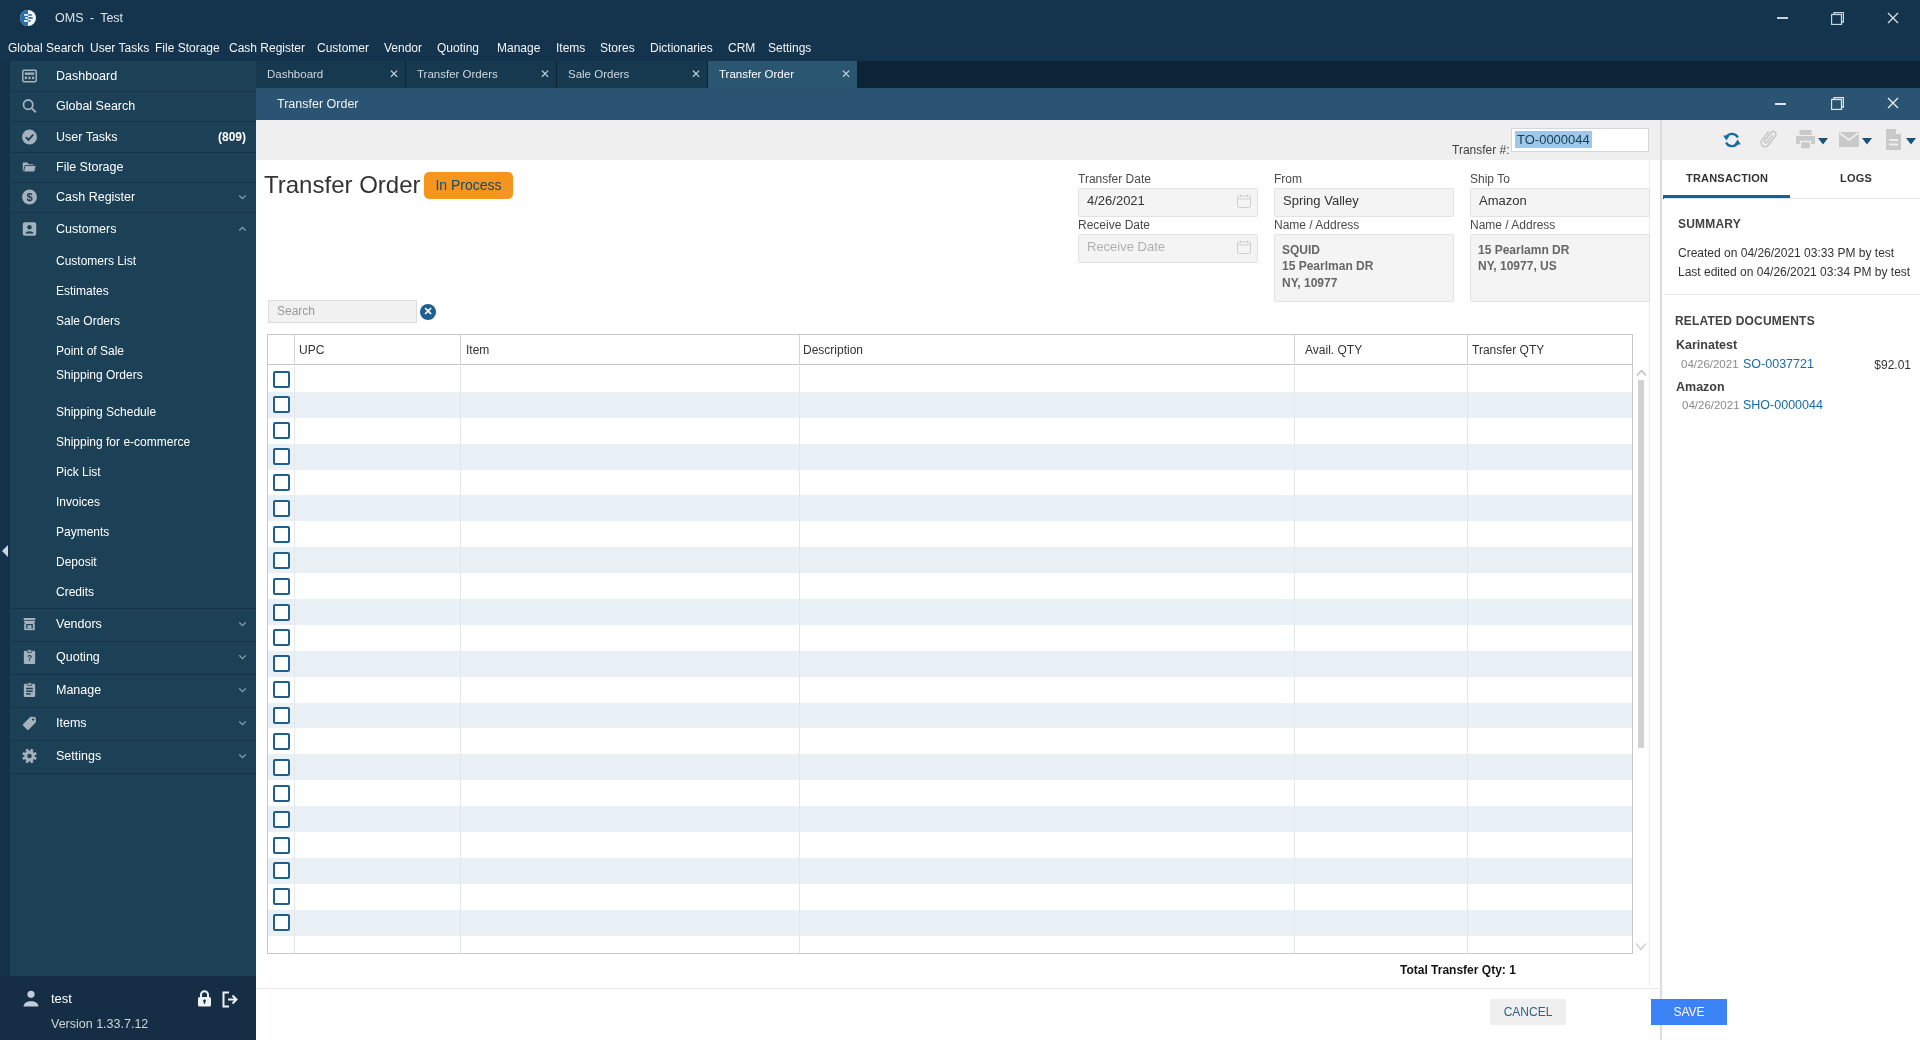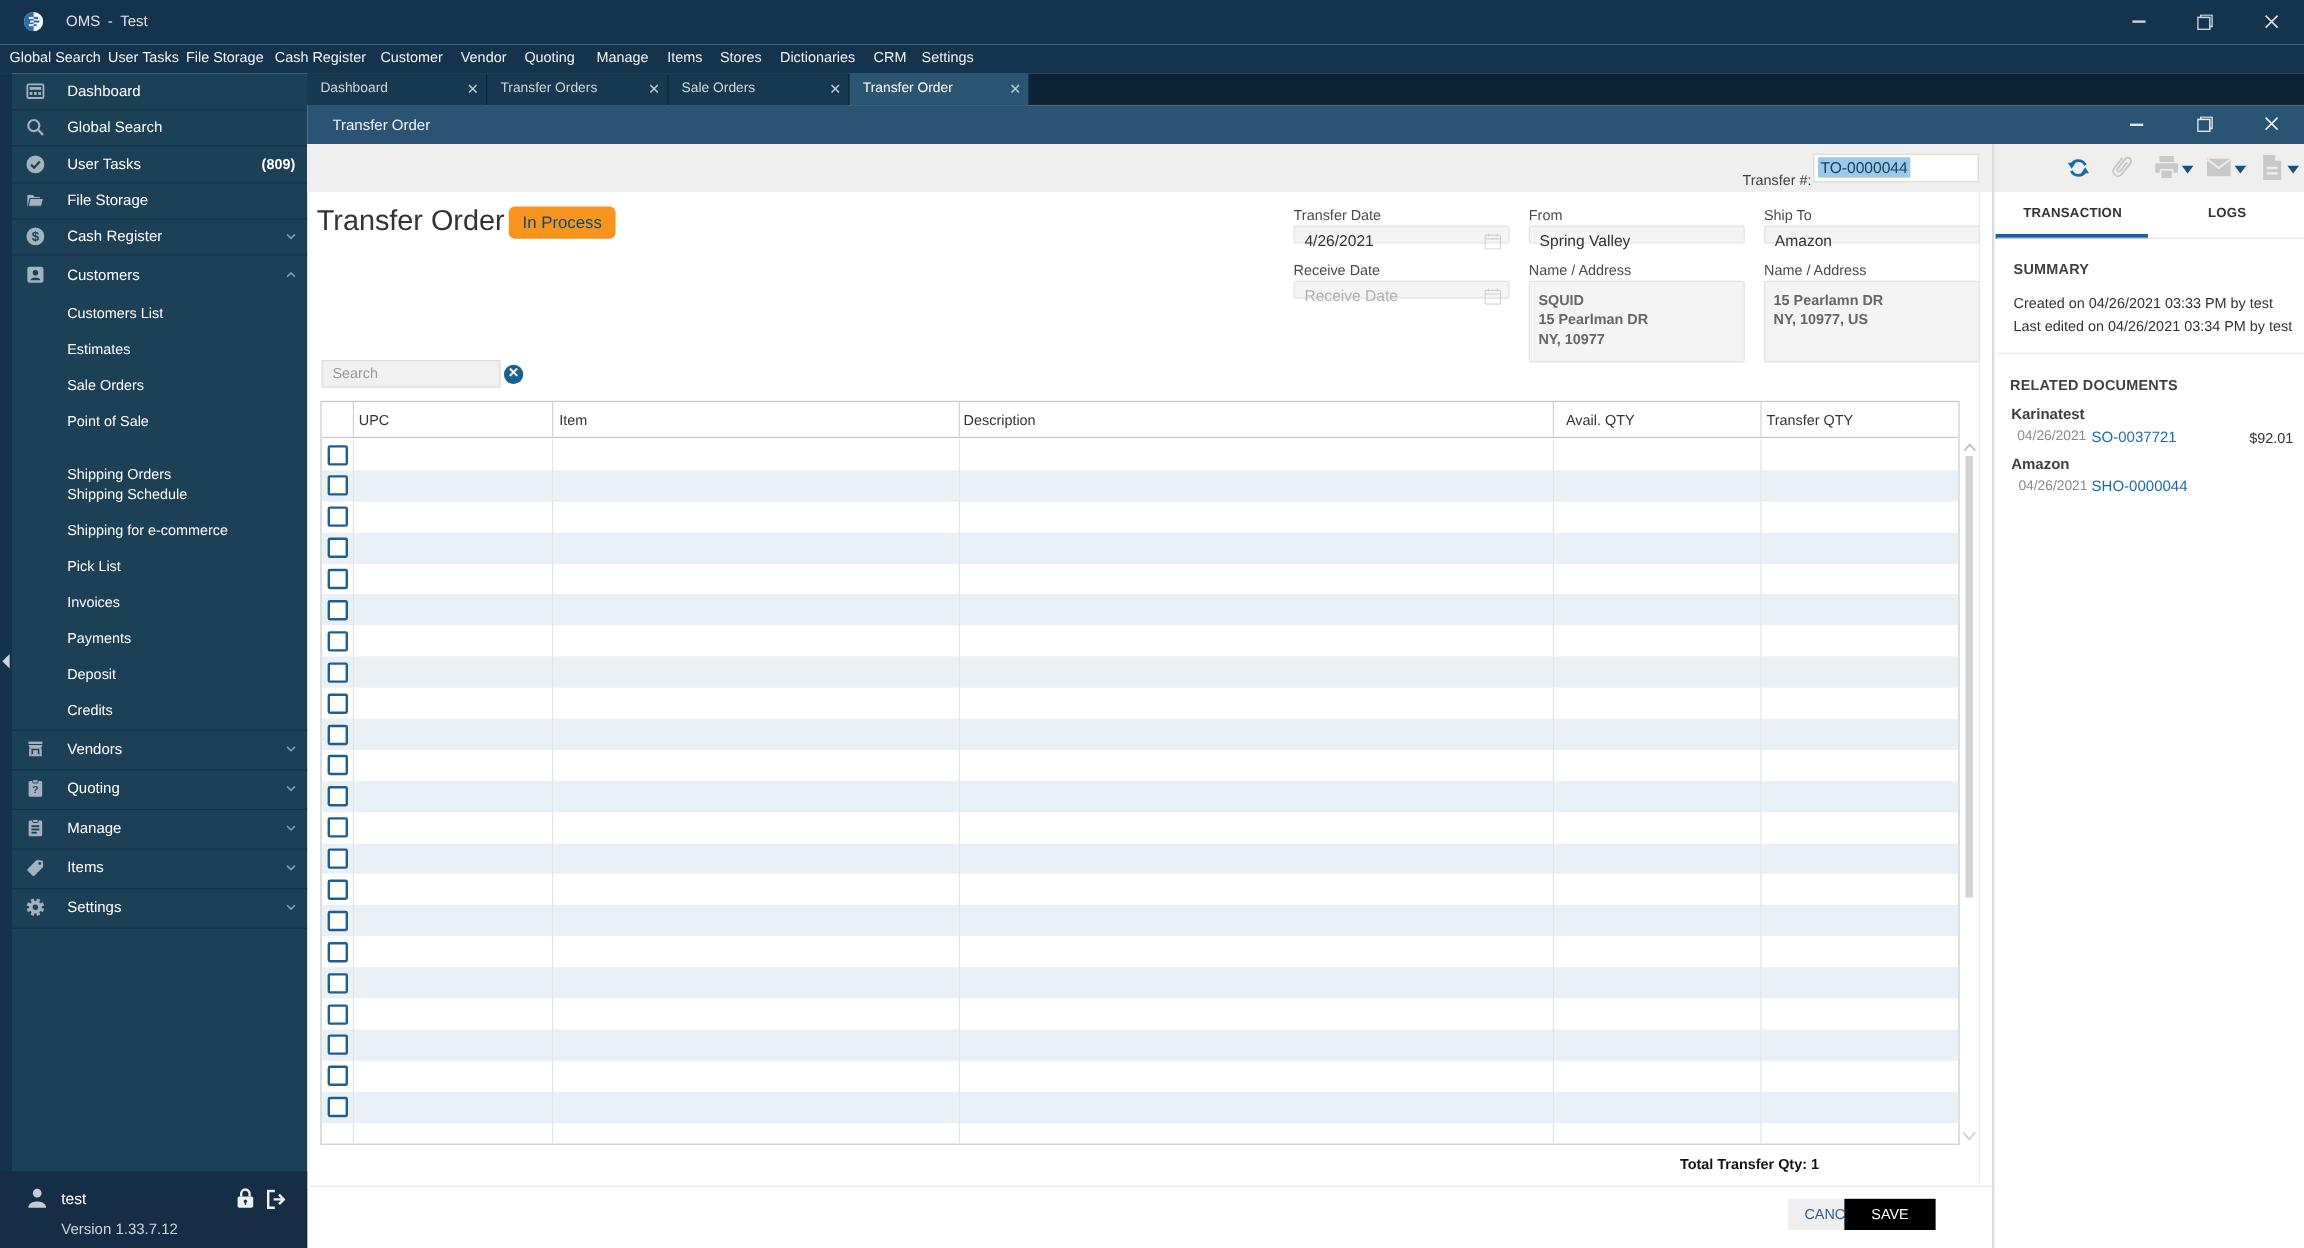--- a/index.html
+++ b/index.html
@@ -29,42 +29,42 @@
 .innerbar .t { position:absolute; left:21px; top:0; height:32px; line-height:32px; color:#eef3f6; font-size:12.5px; }
 
 .toolbar { left:256px; top:120px; width:1664px; height:40px; background:#efefef; }
 .tlabel { position:absolute; top:10px; height:40px; line-height:40px; color:#3f3f3f; font-size:12px; }
 .tinput { position:absolute; left:1255px; top:8px; width:138px; height:24px; background:#fff; border:1px solid #d6d6d6; line-height:22px; font-size:13px; padding-left:3px; }
 .hl { background:#9ec7e8; color:#14405e; padding:1px 2px; }
 
 .h1 { left:264px; top:171px; font-size:24px; color:#333; }
 .badge { left:424px; top:171.5px; width:89px; height:27.5px; background:#f7941e; border-radius:5px; color:#0c4a6e; font-size:14px; text-align:center; line-height:27px; }
 .flabel { position:absolute; color:#4a4a4a; font-size:12px; }
-.finput { position:absolute; width:180px; height:15px; background:#f4f4f4; border:1px solid #e2e2e2; border-radius:2px; font-size:13px; color:#333; line-height:23px; padding-left:8px; }
+.finput { position:absolute; width:180px; height:29px; background:#f4f4f4; border:1px solid #e2e2e2; border-radius:2px; font-size:13px; color:#333; line-height:23px; padding-left:8px; }
 .ftext  { position:absolute; width:180px; height:68px; background:#f4f4f4; border:1px solid #e2e2e2; border-radius:2px; font-size:12px; font-weight:bold; color:#666; line-height:16.4px; padding:7px 0 0 7px; }
 .ph { color:#b0b0b0; }
 .cal { position:absolute; right:6px; top:5px; width:14px; height:14px; }
 
 .search { left:268px; top:300px; width:149px; height:23px; background:#f1f1f1; border:1px solid #dcdcdc; font-size:12px; color:#999; line-height:21px; padding-left:8px; }
 .sclear { left:420px; top:304px; width:16px; height:16px; border-radius:50%; background:#1d5f8e; color:#fff; text-align:center; line-height:15px; font-size:11px; font-weight:bold; }
 .tbl { left:267px; top:334px; width:1366px; height:620px; border:1px solid #c9c9c9; background:#fff; overflow:hidden; }
 .thead { position:absolute; left:0; top:0; width:1364px; height:30px; border-bottom:1px solid #c6c6c6; background:#fff; }
 .thead span { position:absolute; top:0; height:30px; line-height:30px; font-size:12px; color:#333; }
 .tbody { position:absolute; left:0; top:31px; width:1364px; height:587px; overflow:hidden; }
 .trow { position:relative; width:1364px; height:25.9px; }
 .trow.alt { background:#eaf1f6; }
 .cb { position:absolute; left:5px; top:4.5px; width:17px; height:17px; border:2px solid #1e5f90; border-radius:2px; background:#fff; }
 .colline { position:absolute; top:0; width:1px; height:627px; background:#e2e7ea; z-index:5; }
 .collineh { position:absolute; top:0; width:1px; height:30px; background:#d4d4d4; }
 .cell { position:absolute; top:0; height:26px; line-height:26px; font-size:12px; color:#666; }
 .totalq { left:1400px; top:963px; width:249px; font-weight:bold; font-size:12px; color:#141414; }
 .btndiv { left:256px; top:988px; width:1406px; height:1px; background:#e8e8e8; }
 .btn { position:absolute; top:999px; width:76px; height:26px; text-align:center; line-height:26px; font-size:12px; }
 .cancel { left:1490px; background:#efefef; color:#2a6291; }
-.save { left:1537px; background:#000000; color:#fff; }
+.save { left:1651px; background:#3b82f6; color:#fff; }
 
 .vsep1 { left:1649px; top:160px; width:1px; height:825px; background:#ececec; }
 .vsep2 { left:1660px; top:120px; width:2px; height:920px; background:#dcdcdc; }
 .rtab { position:absolute; top:172px; font-size:11px; font-weight:bold; color:#333; letter-spacing:.2px; white-space:nowrap; }
 .rtabline { left:1663px; top:195px; width:127px; height:4px; background:#15629b; }
 .rtabdiv { left:1664px; top:198px; width:256px; height:1px; background:#e2e2e2; }
 .rhead { position:absolute; font-weight:bold; color:#414141; font-size:12px; letter-spacing:.2px; white-space:nowrap; }
 .rtext { position:absolute; color:#333; font-size:12px; white-space:nowrap; }
 .rdiv { left:1664px; top:294px; width:256px; height:1px; background:#e8e8e8; }
 .rbold { position:absolute; font-weight:bold; color:#3f3f3f; font-size:12.5px; white-space:nowrap; }
@@ -168,21 +168,21 @@
   </div>
 <div class="srow" style="top:276.1px;height:30.1px;font-size:12px">
     <span class="txt">Estimates</span>
   </div>
 <div class="srow" style="top:306.20000000000005px;height:30.1px;font-size:12px">
     <span class="txt">Sale Orders</span>
   </div>
 <div class="srow" style="top:336.30000000000007px;height:30.1px;font-size:12px">
     <span class="txt">Point of Sale</span>
   </div>
-<div class="srow" style="top:380px;height:30.1px;font-size:12px">
+<div class="srow" style="top:360px;height:30.1px;font-size:12px">
     <span class="txt">Shipping Orders</span>
   </div>
 <div class="srow" style="top:396.5000000000001px;height:30.1px;font-size:12px">
     <span class="txt">Shipping Schedule</span>
   </div>
 <div class="srow" style="top:426.60000000000014px;height:30.1px;font-size:12px">
     <span class="txt">Shipping for e-commerce</span>
   </div>
 <div class="srow" style="top:456.70000000000016px;height:30.1px;font-size:12px">
     <span class="txt">Pick List</span>

